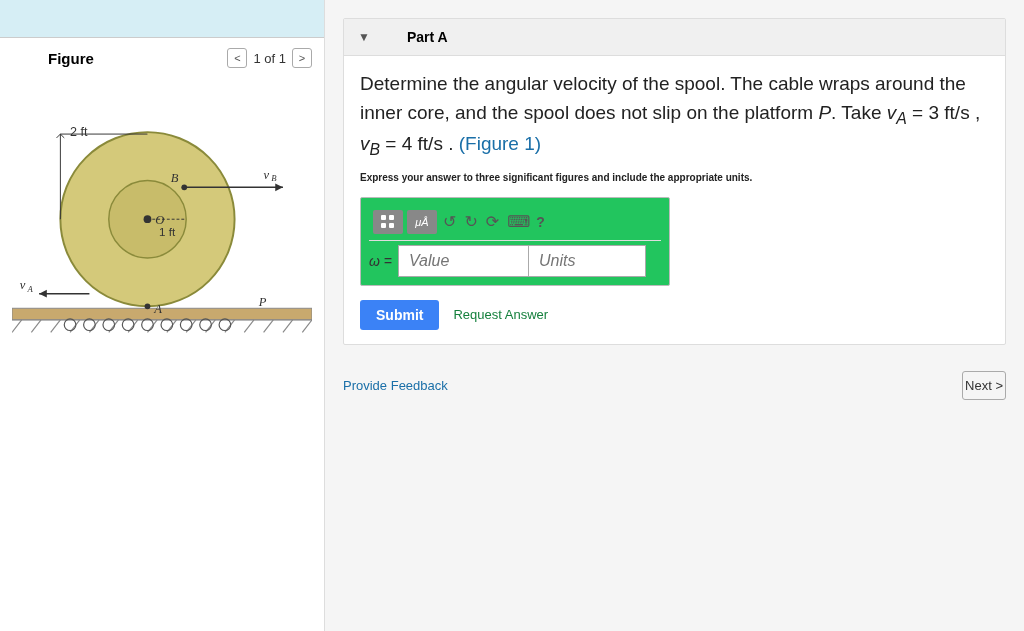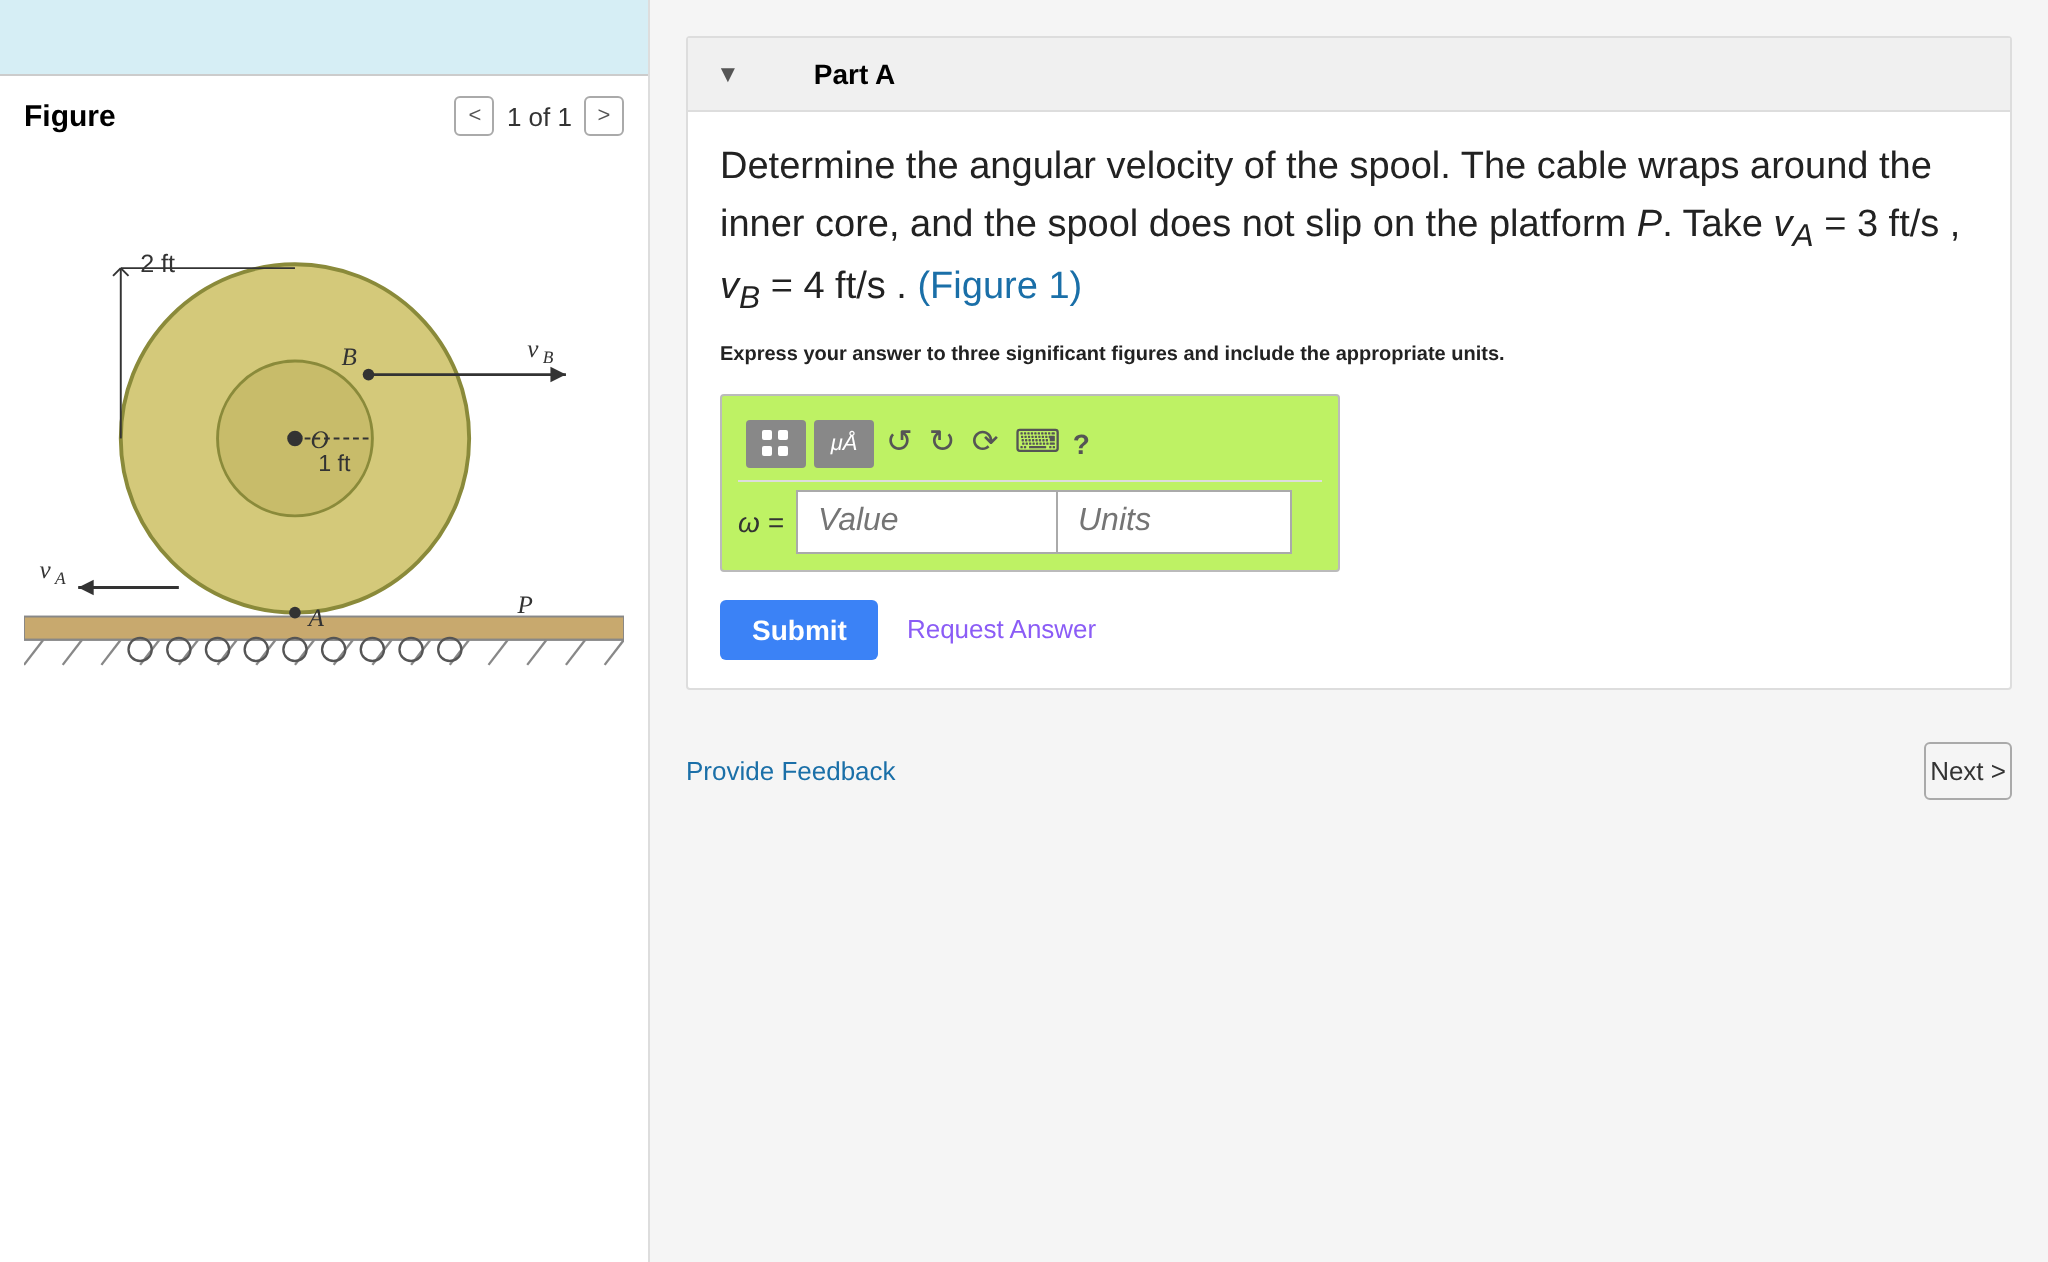--- a/index.html
+++ b/index.html
@@ -25,20 +25,21 @@
     }
     .figure-title-bar {
       display: flex;
       align-items: center;
       justify-content: space-between;
       margin-bottom: 8px;
     }
     .figure-title {
       font-weight: bold;
       font-size: 15px;
+      margin-left: 36px;
     }
     .figure-nav {
       display: flex;
       align-items: center;
       gap: 6px;
       font-size: 13px;
       color: #333;
     }
     .fig-nav-btn {
       background: none;
@@ -114,21 +115,21 @@
       color: #222;
     }
     
     .answer-box {
       border: 1px solid #bbb;
       border-radius: 2px;
       padding: 8px;
       display: inline-flex;
       flex-direction: column;
       gap: 0;
-      background: #bef264;
+      background: #22c55e;
       min-width: 310px;
     }
     .toolbar-row {
       display: flex;
       align-items: center;
       gap: 4px;
       padding: 4px 4px 6px 4px;
       border-bottom: 1px solid #ddd;
       margin-bottom: 4px;
     }
@@ -205,21 +206,21 @@
       background: #3b82f6;
       color: #fff;
       border: none;
       border-radius: 3px;
       padding: 7px 16px;
       font-size: 14px;
       cursor: pointer;
       font-weight: bold;
     }
     .request-link {
-      color: #8b5cf6;
+      color: #15803d;
       text-decoration: none;
       font-size: 13px;
       cursor: pointer;
     }
     .bottom-bar {
       display: flex;
       justify-content: space-between;
       align-items: center;
       padding: 16px 18px;
       margin-top: 10px;

